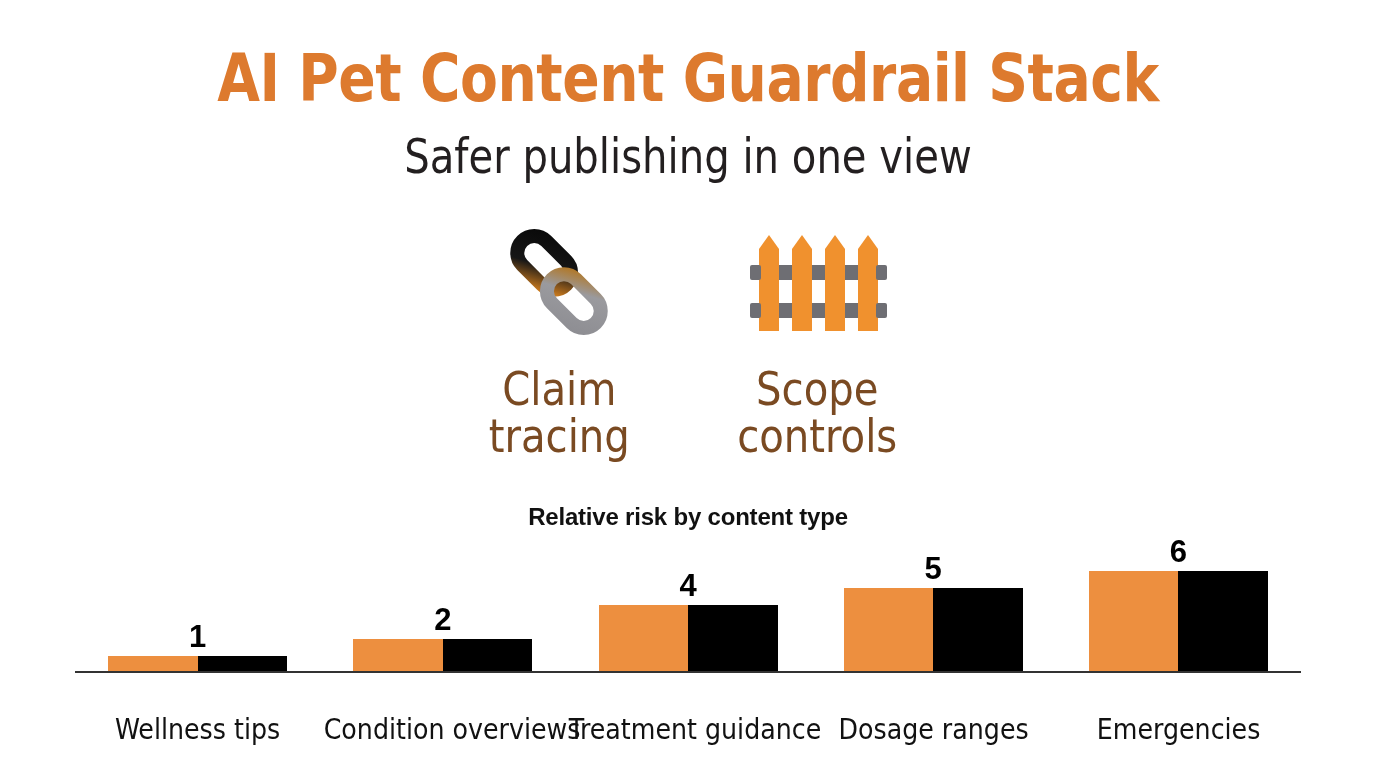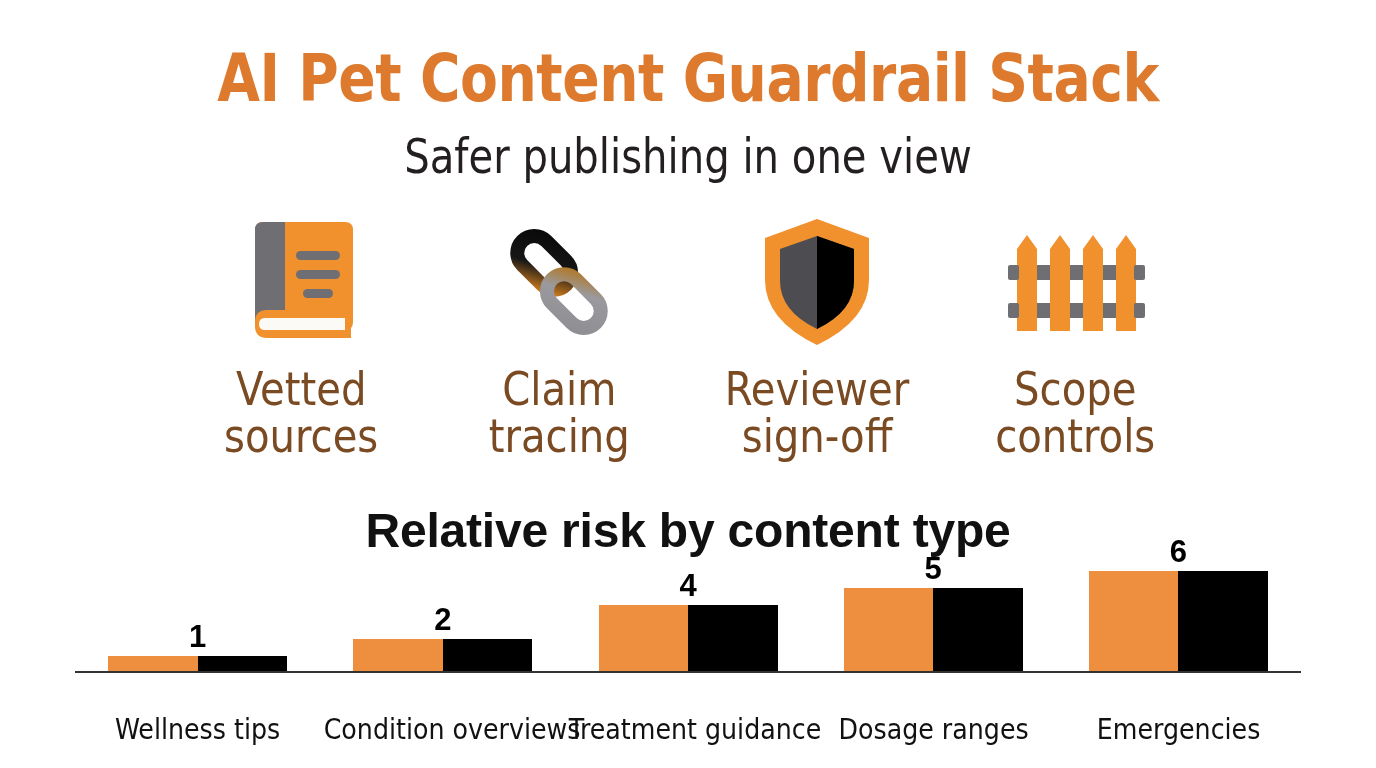--- a/index.html
+++ b/index.html
@@ -87,21 +87,21 @@
   }
 
   
   .chart-title {
     position: absolute;
     top: 503px;
     left: 0;
     width: 1376px;
     text-align: center;
     font-family: "Liberation Sans", sans-serif;
-    font-size: 48px;
+    font-size: 24px;
     font-weight: bold;
     color: #111111;
     letter-spacing: -0.2px;
   }
   .chart-area {
     position: absolute;
     left: 75px;
     top: 548px;
     width: 1226px;
     height: 125px;
@@ -175,35 +175,20 @@
 
 <div class="page">
 
   <div class="header">
     <div class="title">AI Pet Content Guardrail Stack</div>
     <div class="subtitle">Safer publishing in one view</div>
   </div>
 
   <div class="icon-row">
 
-    <div class="icon-cell">
-      <div class="icon-art">
-        <svg width="120" height="128" viewBox="0 0 120 128">
-          <path d="M14 12 Q14 4 22 4 L104 4 Q112 4 112 12 L112 104 Q112 112 104 112 L22 112 Q14 112 14 104 Z" fill="#F0912E"></path>
-          <path d="M14 12 Q14 4 22 4 L44 4 L44 112 L22 112 Q14 112 14 104 Z" fill="#6E6E73"></path>
-          <rect x="55" y="33" width="44" height="9" rx="4.5" fill="#6E6E73"></rect>
-          <rect x="55" y="52" width="44" height="9" rx="4.5" fill="#6E6E73"></rect>
-          <rect x="62" y="71" width="30" height="9" rx="4.5" fill="#6E6E73"></rect>
-          <path d="M14 104 Q14 92 26 92 L110 92 L110 120 L26 120 Q14 120 14 108 Z" fill="#F0912E"></path>
-          <path d="M24 100 Q18 100 18 106 Q18 112 24 112 L104 112 L104 100 Z" fill="#FBFAF6"></path>
-        </svg>
-      </div>
-      <div class="icon-label">Vetted
-sources</div>
-    </div>
 
     <div class="icon-cell">
       <div class="icon-art">
         <svg width="126" height="126" viewBox="0 0 126 126">
           <defs>
             <linearGradient id="linkGrad" x1="1" y1="0" x2="0" y2="1">
               <stop offset="0%" stop-color="#0A0A0A"></stop>
               <stop offset="55%" stop-color="#161616"></stop>
               <stop offset="100%" stop-color="#D4801F"></stop>
             </linearGradient>
@@ -216,31 +201,20 @@
           <g transform="rotate(-45 63 63)">
             <rect x="49" y="8" width="34" height="62" rx="17" fill="none" stroke="url(#linkGrad)" stroke-width="14"></rect>
             <rect x="43" y="56" width="34" height="62" rx="17" fill="none" stroke="url(#linkGrad2)" stroke-width="14"></rect>
           </g>
         </svg>
       </div>
       <div class="icon-label">Claim
 tracing</div>
     </div>
 
-    <div class="icon-cell">
-      <div class="icon-art">
-        <svg width="122" height="132" viewBox="0 0 122 132">
-          <path d="M61 3 L9 22 L9 64 Q9 104 61 129 Q113 104 113 64 L113 22 Z" fill="#F0912E"></path>
-          <path d="M61 20 L24 33 L24 65 Q24 95 61 113 Q98 95 98 65 L98 33 Z" fill="#4C4C51"></path>
-          <path d="M61 20 L98 33 L98 65 Q98 95 61 113 Z" fill="#000000"></path>
-        </svg>
-      </div>
-      <div class="icon-label">Reviewer
-sign-off</div>
-    </div>
 
     <div class="icon-cell">
       <div class="icon-art">
         <svg width="140" height="118" viewBox="0 0 140 118">
           <rect x="6" y="42" width="128" height="15" rx="3" fill="#6E6E73"></rect>
           <rect x="6" y="80" width="128" height="15" rx="3" fill="#6E6E73"></rect>
           <g fill="#F0912E">
             <path d="M12 26 L22 12 L32 26 L32 108 L12 108 Z"></path>
             <path d="M45 26 L55 12 L65 26 L65 108 L45 108 Z"></path>
             <path d="M78 26 L88 12 L98 26 L98 108 L78 108 Z"></path>

